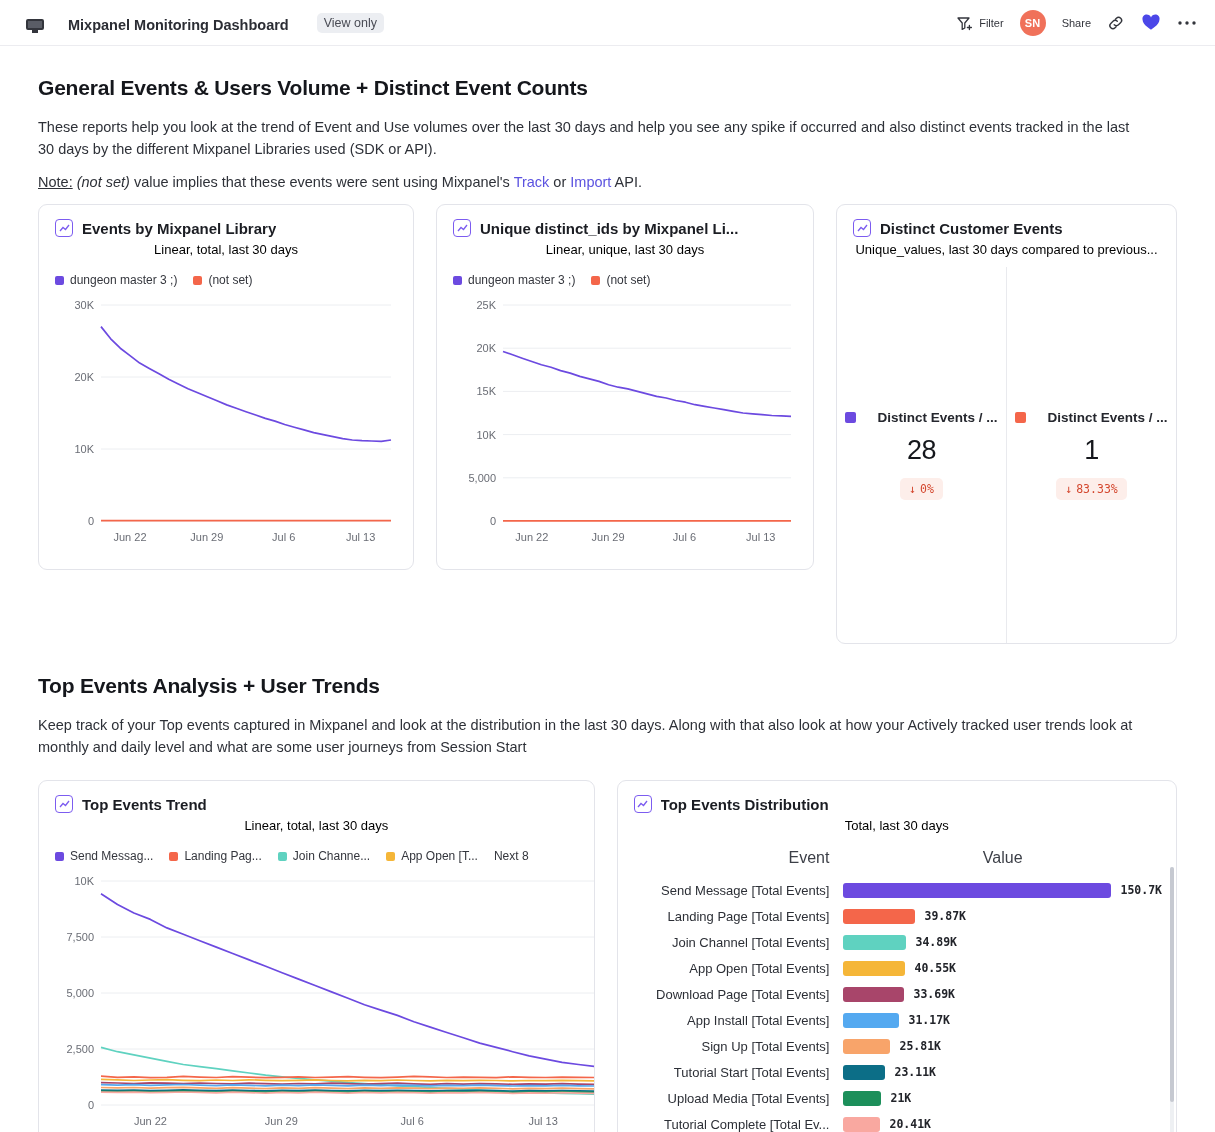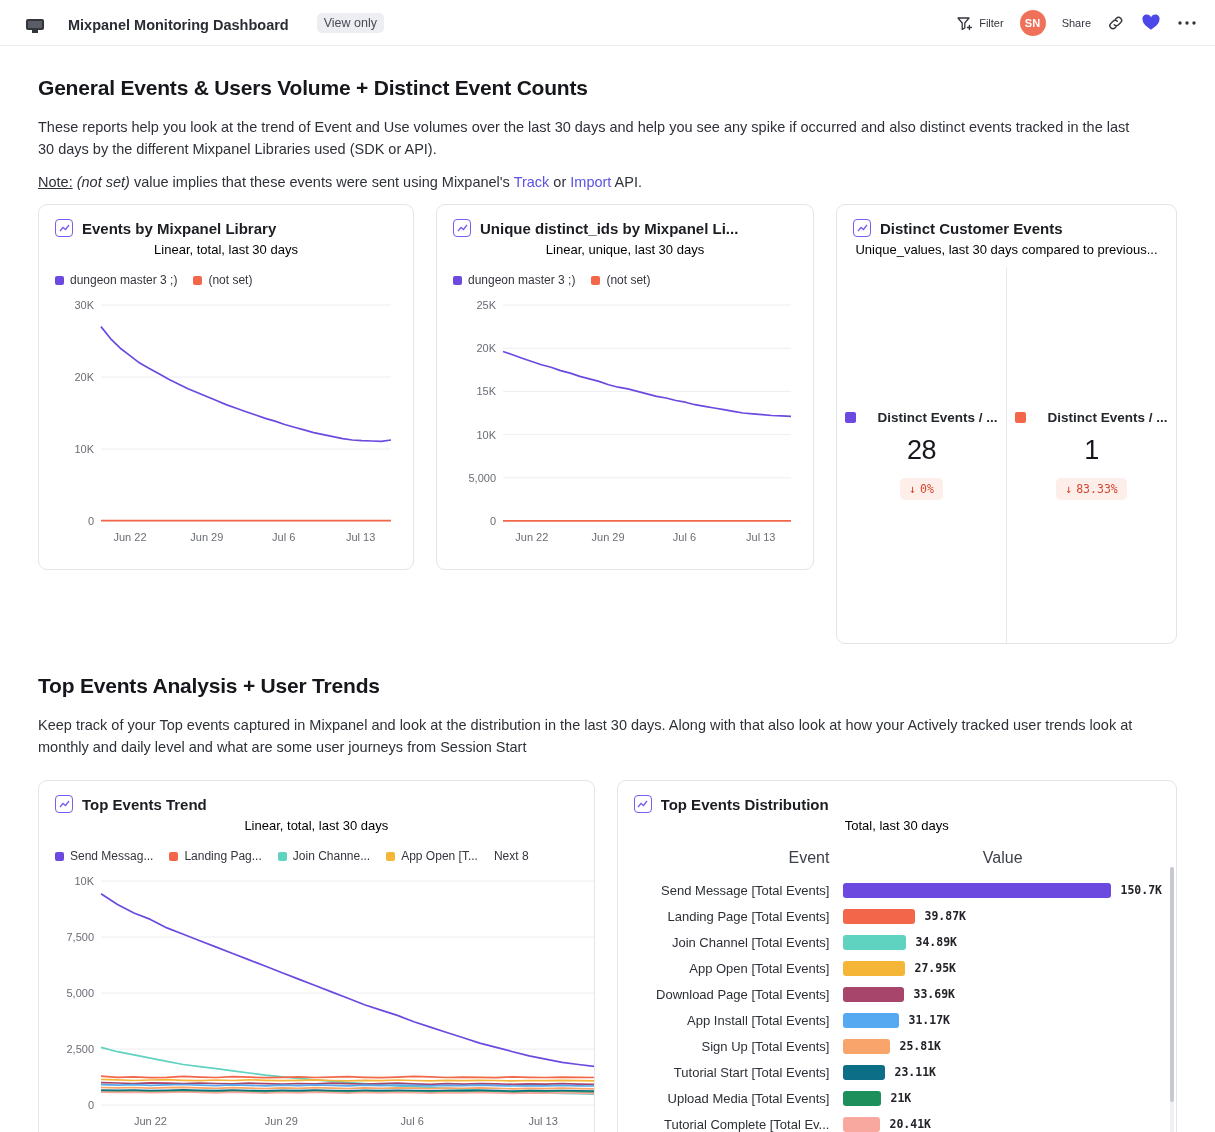--- a/index.html
+++ b/index.html
@@ -419,21 +419,21 @@
           <span class="bar" style="width:63px;background:#5fd2c0"></span>
           <span class="barval">34.89K</span>
         </span>
       </td>
     </tr>
               <tr>
       <td class="ev">App Open [Total Events]</td>
       <td class="val">
         <span class="barcell">
           <span class="bar" style="width:62px;background:#f5b638"></span>
-          <span class="barval">27.95K</span>
+          <span class="barval">40.55K</span>
         </span>
       </td>
     </tr>
               <tr>
       <td class="ev">Download Page [Total Events]</td>
       <td class="val">
         <span class="barcell">
           <span class="bar" style="width:61px;background:#a8456a"></span>
           <span class="barval">33.69K</span>
         </span>

